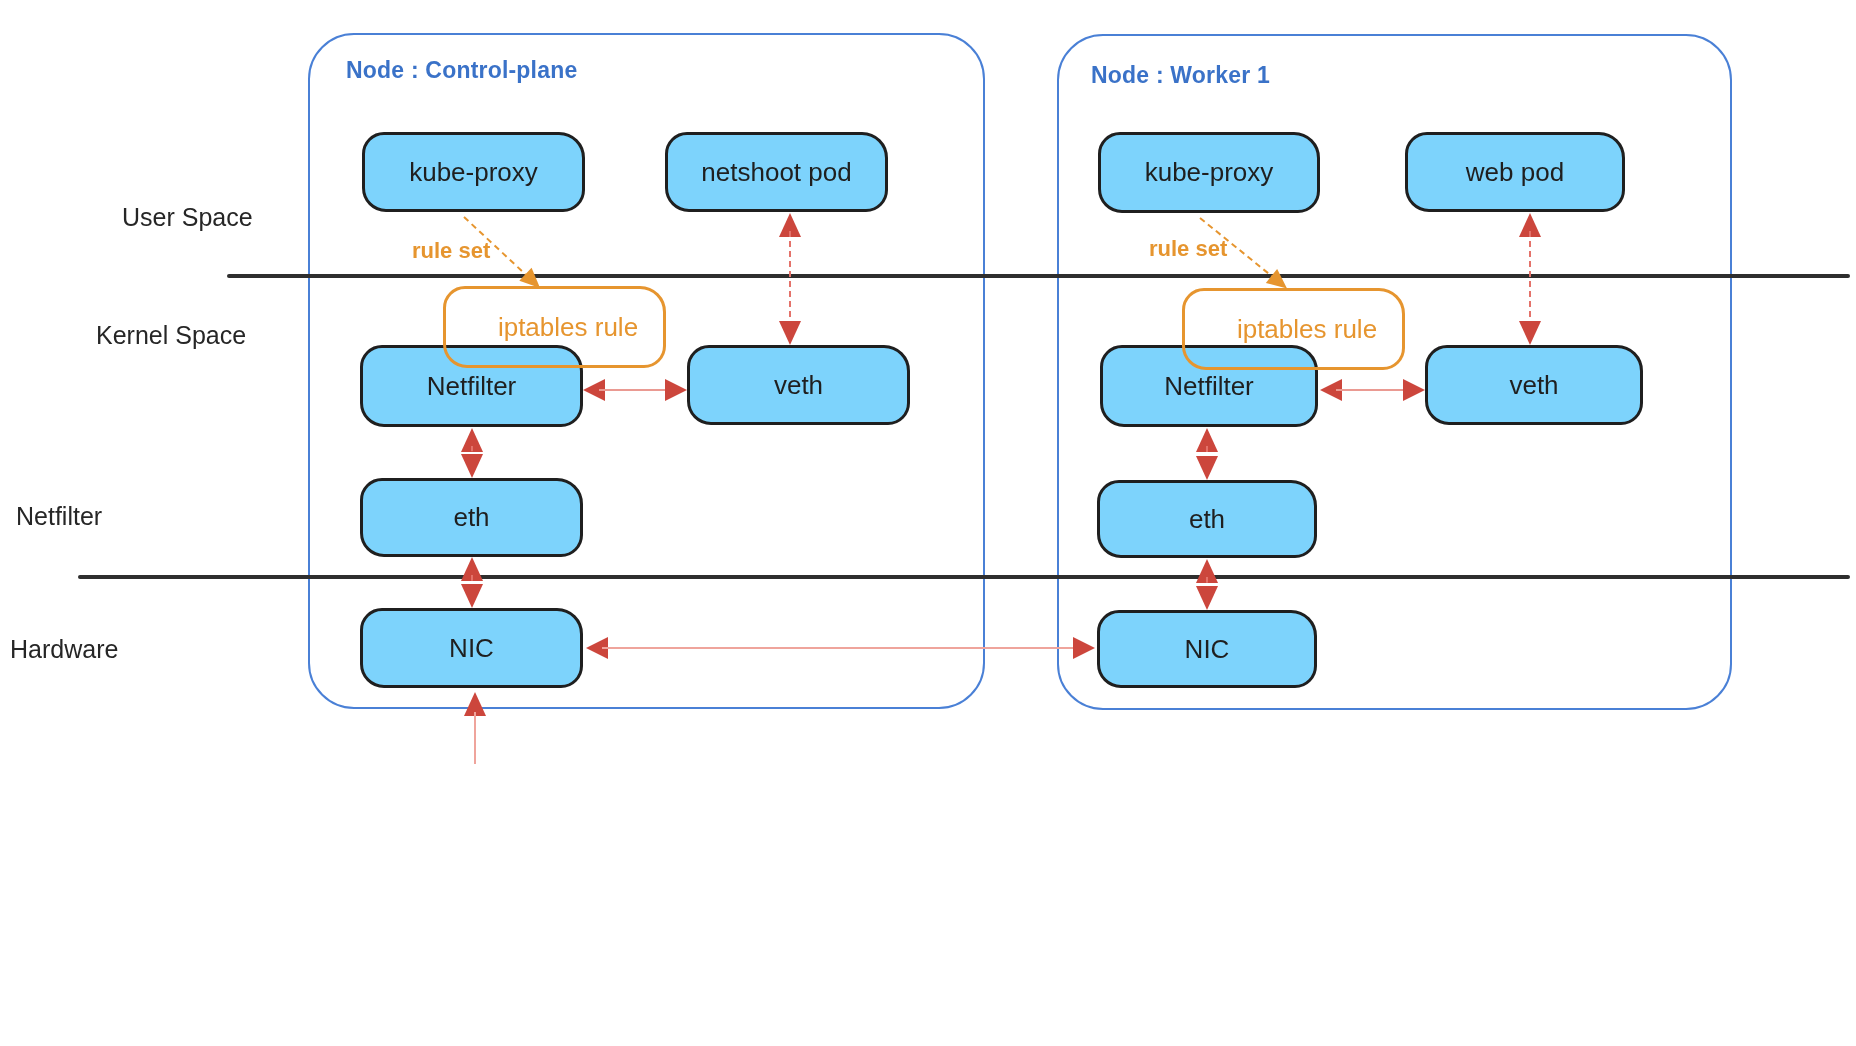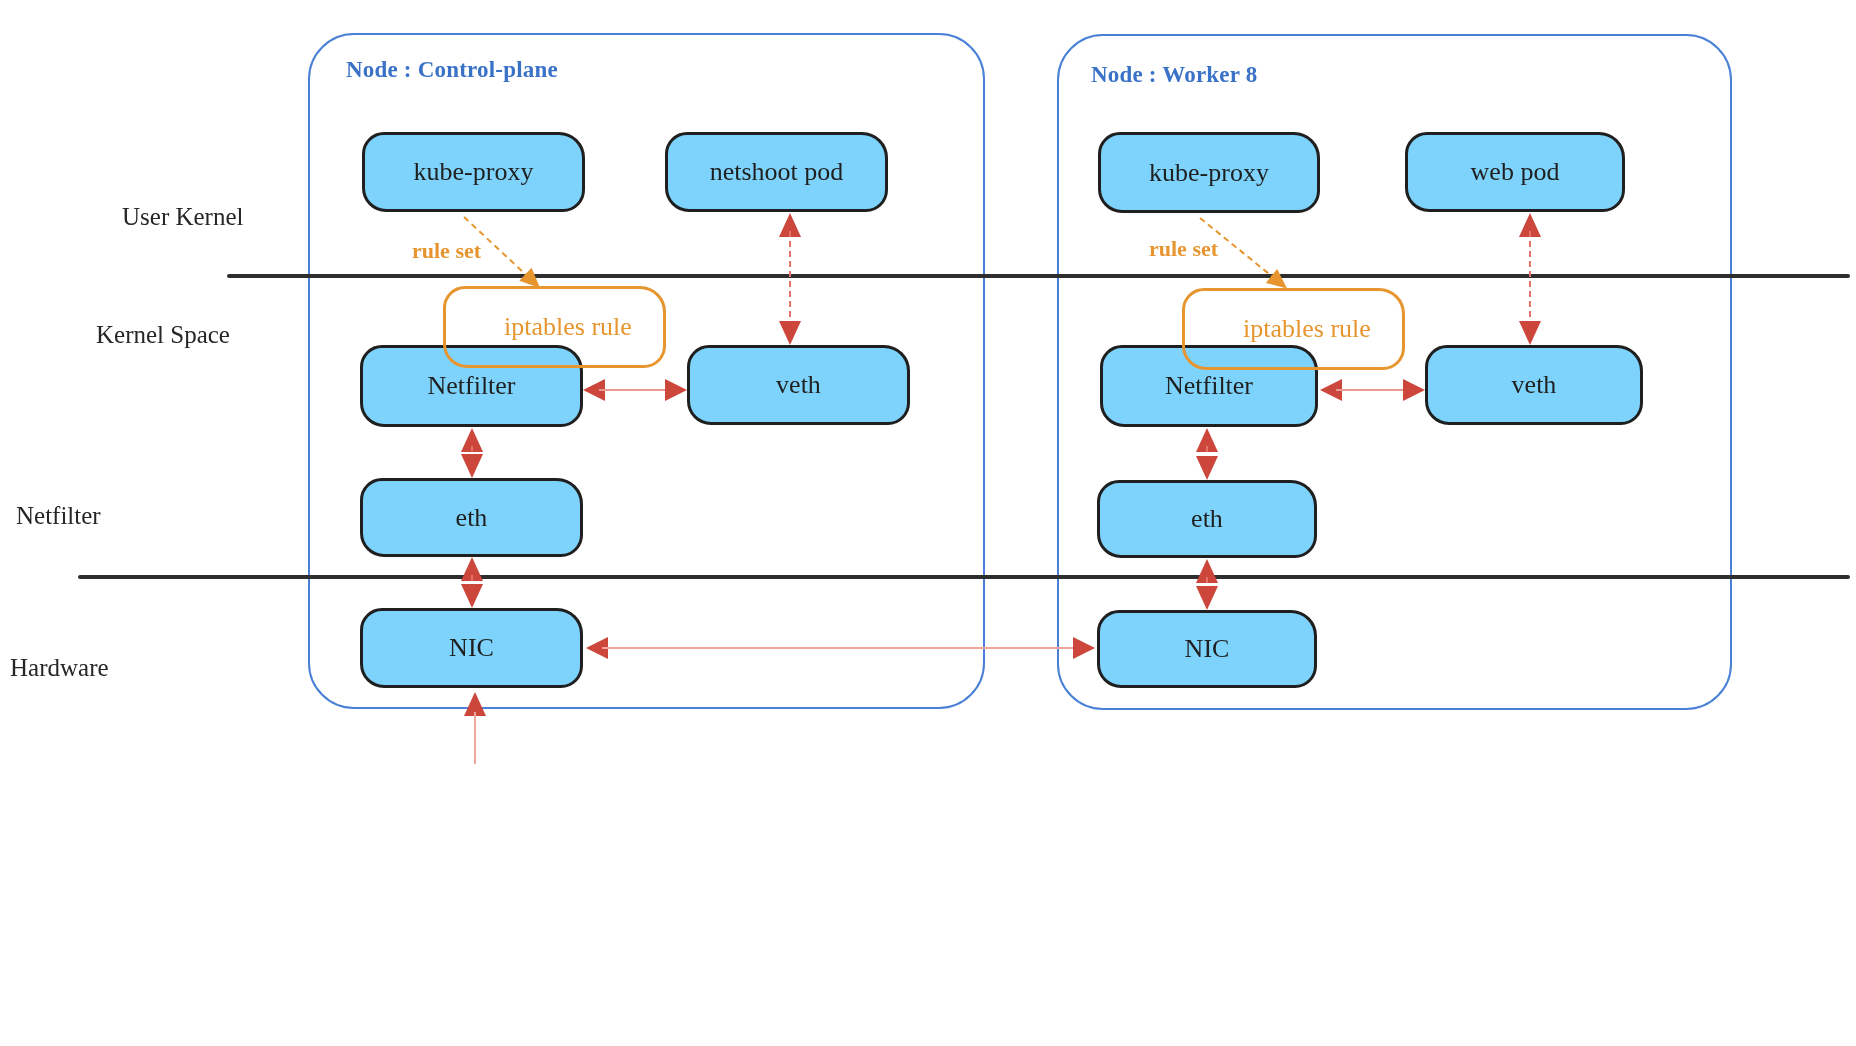--- a/index.html
+++ b/index.html
@@ -3,36 +3,36 @@
 <meta charset="utf-8">
 <style>
   :root{
     --node-blue:#4a80d6; --title-blue:#3a72c8; --orange:#e6952f;
     --arrow-red:#cc463c; --light-red:#efa49c; --ink:#1f1f1f;
     --divider:#2e2e2e; --client-red:#d9443c; --figure-blue:#2b63b8;
   }
   html,body{margin:0;padding:0;background:#ffffff;}
   .stage{
     position:relative; width:1856px; height:764px; background:#ffffff;
-    font-family:Liberation Serif, serif; overflow:hidden;
+    font-family:Liberation Sans, sans-serif; overflow:hidden;
   }
   
   .node{position:absolute; border:2.5px solid var(--node-blue); border-radius:46px; background:transparent;}
   #node-cp{left:308px; top:33px; width:673px; height:672px;}
   #node-w1{left:1057px; top:34px; width:671px; height:672px;}
   .node-title{position:absolute; font-size:23px; font-weight:600; color:var(--title-blue); letter-spacing:.2px; white-space:nowrap;}
   #node-cp .node-title{left:36px; top:22px;}
   #node-w1 .node-title{left:32px; top:26px;}
 
   
   .layer-label{position:absolute; font-size:25px; color:#262626; white-space:nowrap;}
   #lbl-user{left:122px; top:203px;}
   #lbl-kernel{left:96px; top:321px;}
   #lbl-software{left:16px; top:502px;}
-  #lbl-hardware{left:10px; top:635px;margin-top:19px;}
+  #lbl-hardware{left:10px; top:635px;}
 
   
   .divider{position:absolute; height:4px; background:var(--divider); border-radius:3px; z-index:4;}
   #divider-1{left:227px; top:274px; width:1623px;}
   #divider-2{left:78px; top:575px; width:1772px;}
 
   
   .box{
     position:absolute; box-sizing:border-box; background:#7dd3fc;
     border:3px solid var(--ink); border-radius:22px 26px 22px 24px;
@@ -105,24 +105,24 @@
 </style>
 </head>
 <body>
 
 <div class="stage">
 
   <div class="node" id="node-cp">
     <div class="node-title">Node : Control-plane</div>
   </div>
   <div class="node" id="node-w1">
-    <div class="node-title">Node : Worker 8</div>
-  </div>
-
-  <div class="layer-label" id="lbl-user">User Kernel</div>
+    <div class="node-title">Node : Worker 1</div>
+  </div>
+
+  <div class="layer-label" id="lbl-user">User Space</div>
   <div class="layer-label" id="lbl-kernel">Kernel Space</div>
   <div class="layer-label" id="lbl-software">Netfilter</div>
   <div class="layer-label" id="lbl-hardware">Hardware</div>
 
   <div class="divider" id="divider-1"></div>
   <div class="divider" id="divider-2"></div>
 
   <div class="box" id="b-cp-kubeproxy">kube-proxy</div>
   <div class="box" id="b-cp-pod">netshoot pod</div>
   <div class="box" id="b-cp-netfilter">Netfilter</div>

